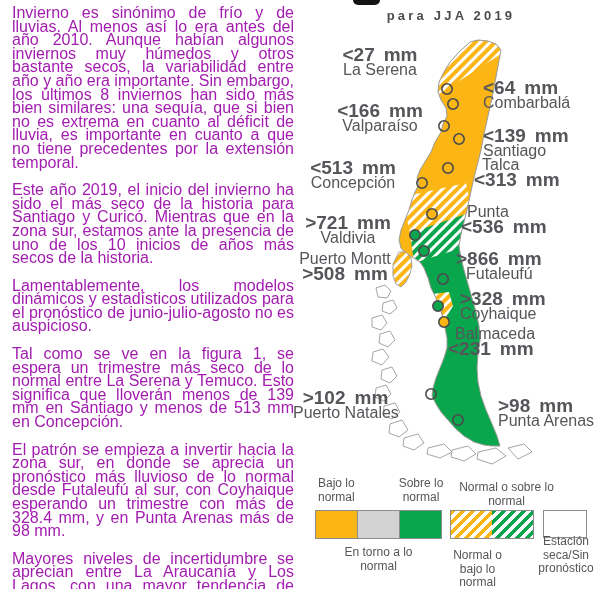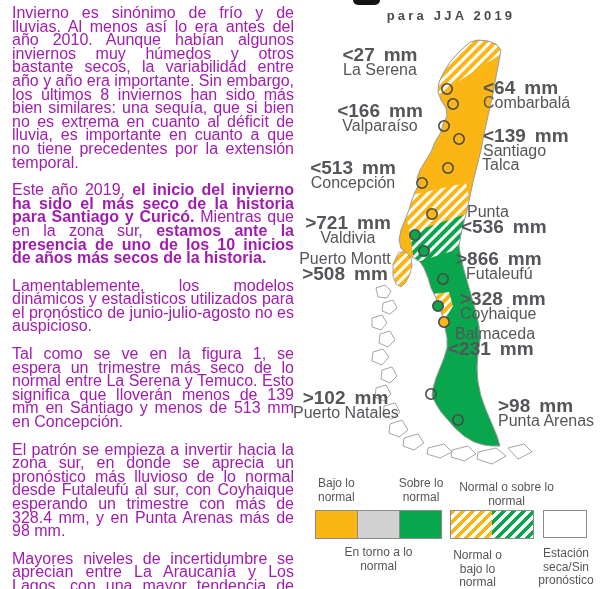--- a/index.html
+++ b/index.html
@@ -4,21 +4,21 @@
 <style>
   html,body{margin:0;padding:0}
   body{
     width:601px;height:589px;position:relative;overflow:hidden;background:#fff;
     font-family:"Liberation Sans","DejaVu Sans",sans-serif;
   }
   
   .article{position:absolute;left:12px;top:6px;width:282px;color:#a21caf;
     font-size:16px;line-height:13.6px;text-align:justify}
   .article p{margin:0 0 14px}
-  .article b{font-weight:700}
+  .article b{font-weight:400}
   
   .frag{position:absolute;left:353px;top:0;width:27px;height:5px;background:#141414;
     border-radius:0 0 8px 8px}
   
   .map-title{position:absolute;left:303px;top:8px;width:296px;text-align:center;
     color:#4B4C4E;font-weight:700;font-size:13px;letter-spacing:3.2px;line-height:15.5px}
   svg.map{position:absolute;left:300px;top:0}
   .f-yellow{fill:var(--yellow)} .f-green{fill:var(--green)} .f-white{fill:#fff}
   .dot{stroke:#4A4A4B;stroke-width:1.6px}
   .coast{fill:none;stroke:#9B9B9B;stroke-width:1px}
@@ -139,20 +139,21 @@
 <div class="lbl r" style="left:483px;top:127px">
   <div class="val"><span>&lt;139</span><span class="unit">mm</span></div>
   <div class="city">Santiago</div>
 </div>
 <div class="lbl l" style="left:303px;top:159px;width:100px">
   <div class="val"><span>&lt;513</span><span class="unit">mm</span></div>
   <div class="city">Concepción</div>
 </div>
 <div class="lbl r" style="left:474px;top:158px">
   <div class="city" style="padding-left:8px">Talca</div>
+  <div class="val"><span>&lt;313</span><span class="unit">mm</span></div>
 </div>
 <div class="lbl l" style="left:298px;top:214px;width:100px">
   <div class="val"><span>&gt;721</span><span class="unit">mm</span></div>
   <div class="city">Valdivia</div>
 </div>
 <div class="lbl r" style="left:461px;top:205px">
   <div class="city" style="padding-left:6px">Punta</div>
   <div class="val"><span>&lt;536</span><span class="unit">mm</span></div>
 </div>
 <div class="lbl l" style="left:295px;top:252px;width:100px">
@@ -196,15 +197,15 @@
 normal</div>
 <div class="hbox">
   <div class="hy-css"></div>
   <div class="hg-css"></div>
 </div>
 <div class="leg-label" style="left:440px;top:549px;width:75px">Normal o
 bajo lo
 normal</div>
 
 <div class="wbox"></div>
-<div class="leg-label" style="left:534px;top:547px;width:64px">Estación
+<div class="leg-label" style="left:534px;top:535px;width:64px">Estación
 seca/Sin
 pronóstico</div>
 
 </body></html>

